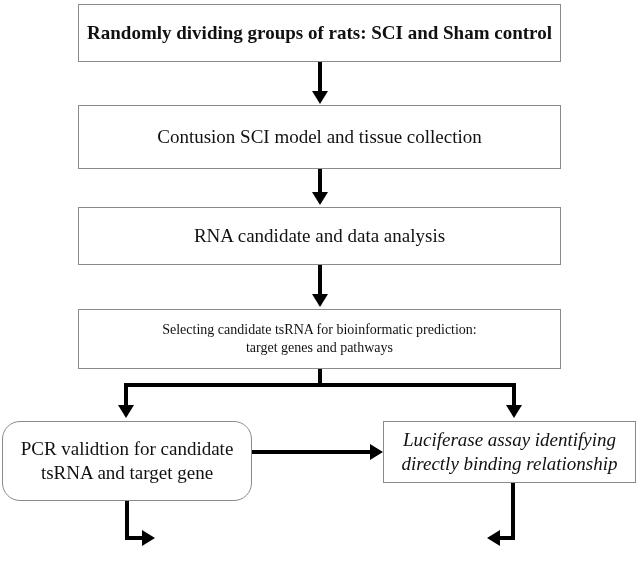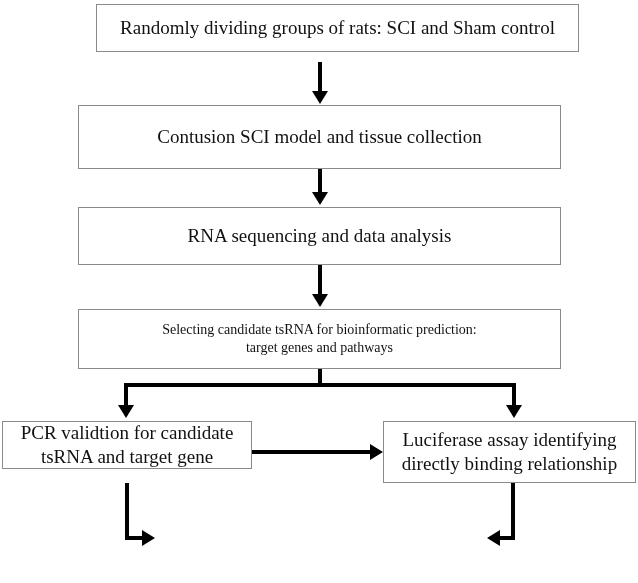--- a/index.html
+++ b/index.html
@@ -32,27 +32,27 @@
     line-height: 1.28;
     padding: 2px 6px;
     z-index: 3;
   }
   .node .label {
     display: block;
     white-space: pre-line;
   }
 
   
-  #node-randomize  { left: 96px;  top: 4px;   width: 483px; height: 48px; }
+  #node-randomize  { left: 78px;  top: 4px;   width: 483px; height: 58px; font-weight: bold; }
   #node-model      { left: 78px;  top: 105px; width: 483px; height: 64px; }
   #node-rnaseq     { left: 78px;  top: 207px; width: 483px; height: 58px; }
   #node-select     { left: 78px;  top: 309px; width: 483px; height: 60px;
                      font-size: 14px; }
-  #node-pcr        { left: 2px;   top: 421px; width: 250px; height: 48px; }
-  #node-luciferase { left: 383px; top: 421px; width: 253px; height: 62px; }
+  #node-pcr        { left: 2px;   top: 421px; width: 250px; height: 80px; border-radius: 18px; }
+  #node-luciferase { left: 383px; top: 421px; width: 253px; height: 62px; font-style: italic; }
   #node-screening  { left: 155px; top: 497px; width: 331px; height: 81px; }
 
   
   .vline, .hline {
     position: absolute;
     background: #000000;
     z-index: 2;
   }
   .vline { width: 4px; }
   .hline { height: 4px; }
@@ -116,21 +116,21 @@
 
   <div class="node" id="node-randomize">
     <span class="label">Randomly dividing groups of rats: SCI and Sham control</span>
   </div>
 
   <div class="node" id="node-model">
     <span class="label">Contusion SCI model and tissue collection</span>
   </div>
 
   <div class="node" id="node-rnaseq">
-    <span class="label">RNA sequencing and data analysis</span>
+    <span class="label">RNA candidate and data analysis</span>
   </div>
 
   <div class="node" id="node-select">
     <span class="label">Selecting candidate tsRNA for bioinformatic prediction:
 target genes and pathways</span>
   </div>
 
   <div class="node" id="node-pcr">
     <span class="label">PCR validtion for candidate
 tsRNA and target gene</span>

